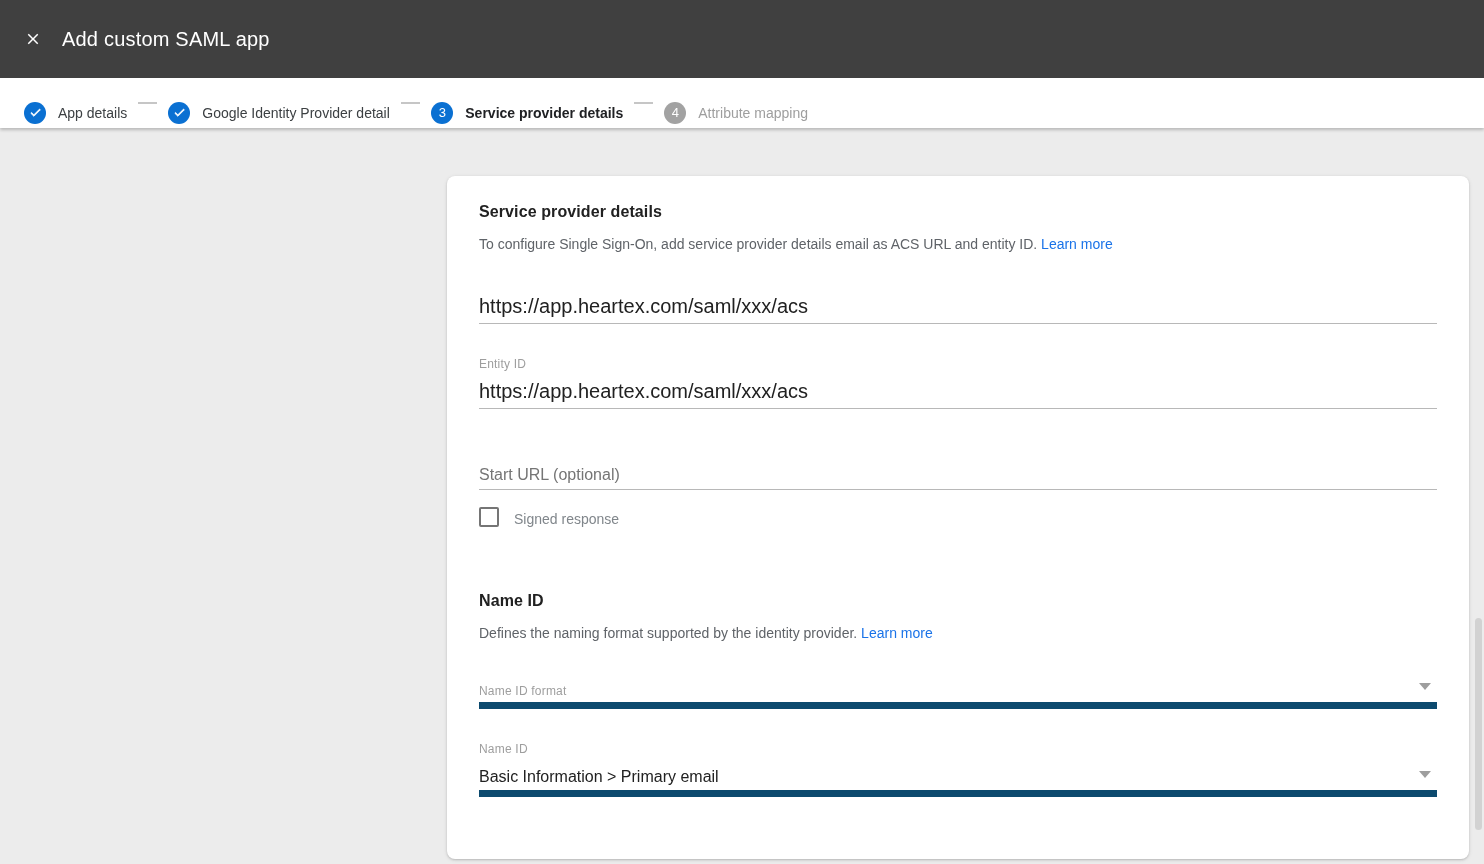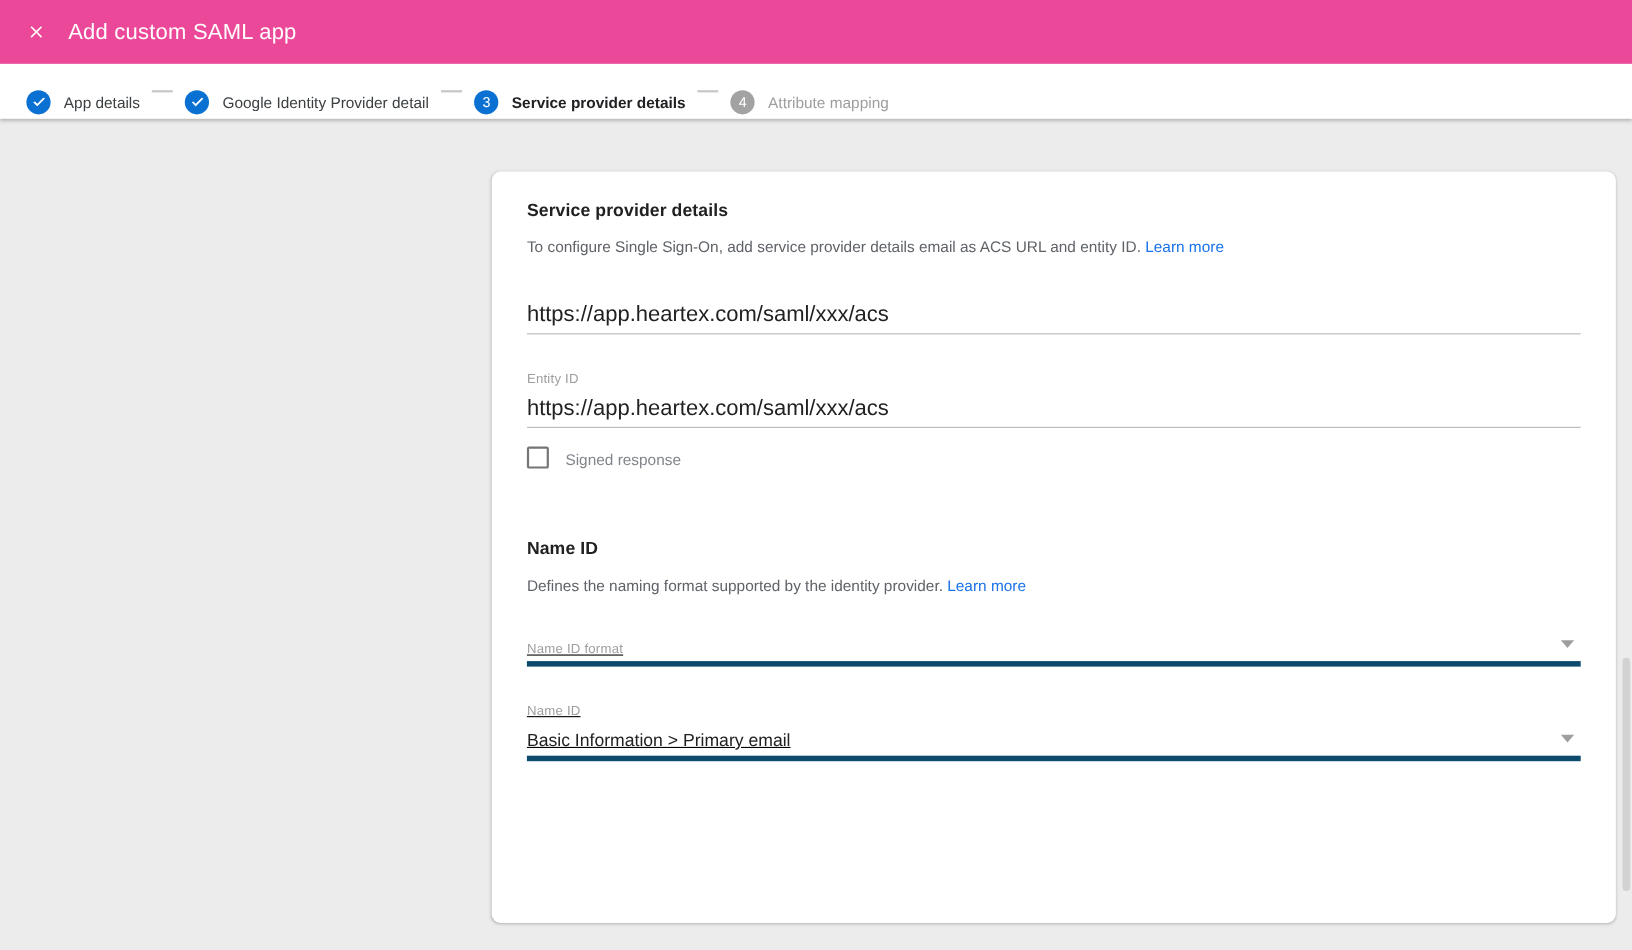--- a/index.html
+++ b/index.html
@@ -5,22 +5,22 @@
   * { margin: 0; padding: 0; box-sizing: border-box; }
   html, body {
     width: 1484px; height: 864px;
     overflow: hidden;
     background: #ececec;
     font-family: "Liberation Sans", sans-serif;
   }
 
   
   .app-header {
-    height: 58px;
-    background: #ec4899;
+    height: 78px;
+    background: #404040;
     display: flex;
     align-items: center;
     padding-left: 21px;
     position: relative;
     z-index: 3;
     text-align: center;
   }
   .close-btn {
     width: 24px; height: 24px;
     display: flex; align-items: center; justify-content: center;
@@ -146,24 +146,23 @@
   }
   .checkbox-label {
     font-size: 14px;
     color: #80868b;
   }
 
   .nameid-title { margin-top: 65px; }
 
   .select-field {
     position: relative;
-    border-bottom: 5px solid #0c4a6e;
+    border-bottom: 7px solid #0c4a6e;
     padding-bottom: 4px;
     cursor: pointer;
-    text-decoration: underline;
   }
   .select-field.fmt { margin-top: 43px; }
   .select-field.nid { margin-top: 33px; }
   .select-value {
     font-size: 16px;
     color: #212121;
     margin-top: 12px;
   }
   .dropdown-arrow {
     position: absolute;
@@ -253,20 +252,23 @@
 
     <div class="field acs">
       <div class="field-value">https://app.heartex.com/saml/xxx/acs</div>
     </div>
 
     <div class="field entity">
       <div class="field-label">Entity ID</div>
       <div class="field-value">https://app.heartex.com/saml/xxx/acs</div>
     </div>
 
+    <div class="field start-url">
+      <div class="placeholder-value">Start URL (optional)</div>
+    </div>
 
     <div class="checkbox-row">
       <div class="checkbox"></div>
       <div class="checkbox-label">Signed response</div>
     </div>
 
     <div class="section-title nameid-title">Name ID</div>
 
     <div class="section-desc">
       <span>Defines the naming format supported by the identity provider.</span>

